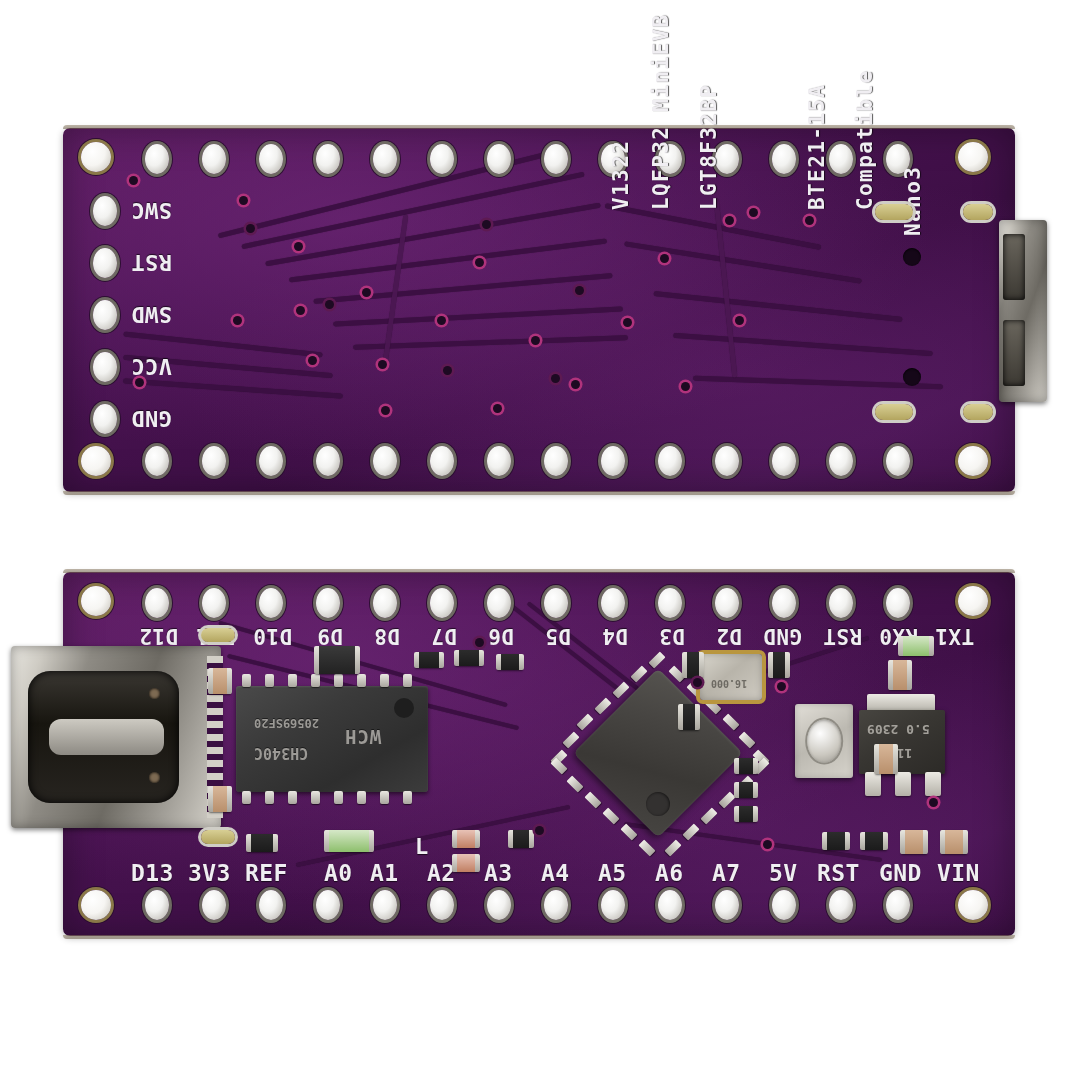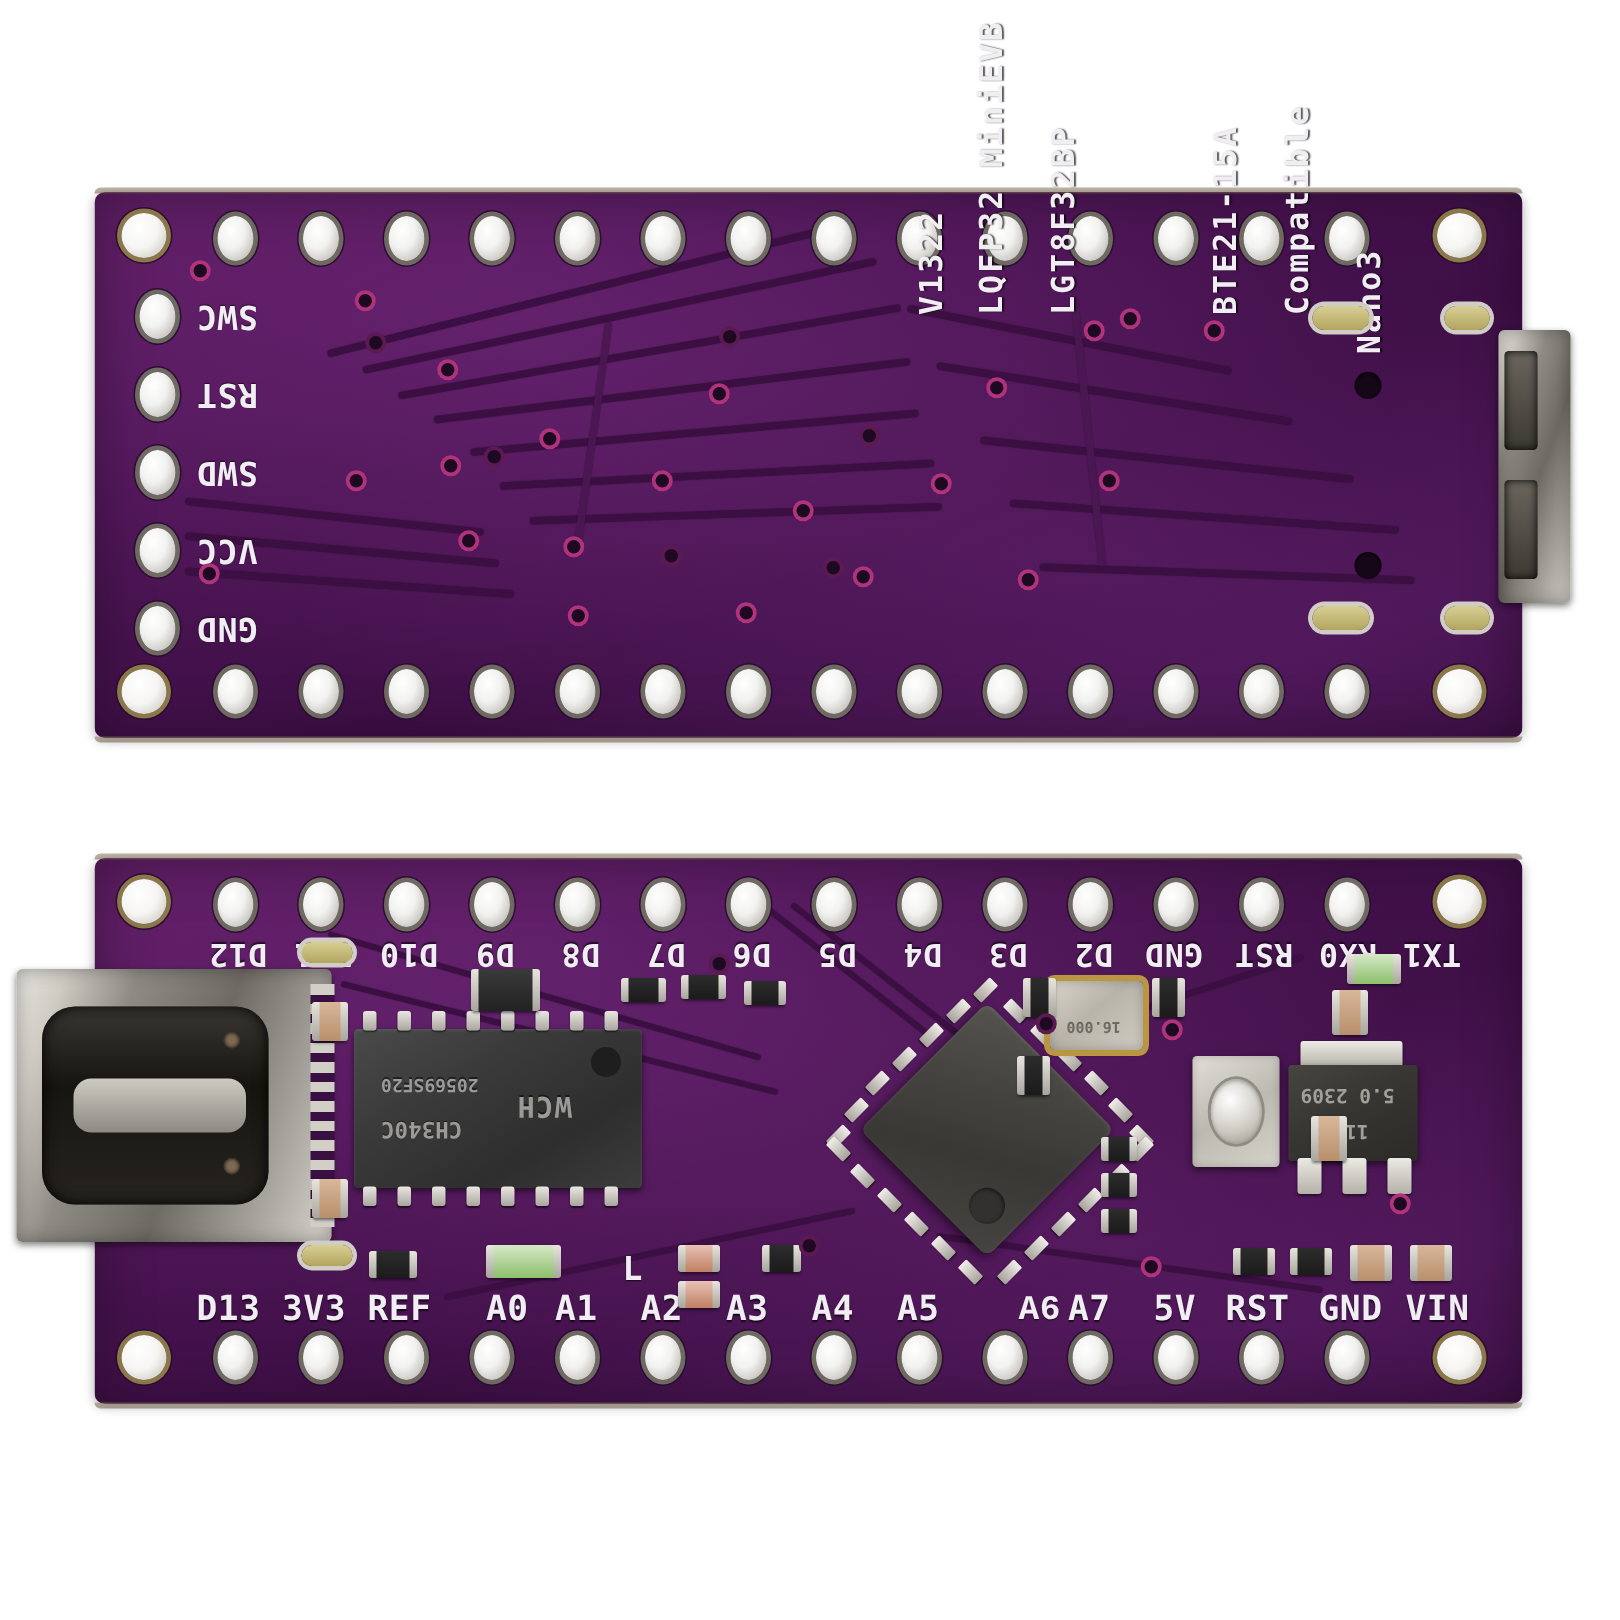--- a/index.html
+++ b/index.html
@@ -301,21 +301,21 @@
 
   <div class="silk lbl-bot" style="left:68px;top:288px;">D13</div>
   <div class="silk lbl-bot" style="left:125px;top:288px;">3V3</div>
   <div class="silk lbl-bot" style="left:182px;top:288px;">REF</div>
   <div class="silk lbl-bot" style="left:250px;top:288px;margin-left:11px;">A0</div>
   <div class="silk lbl-bot" style="left:307px;top:288px;">A1</div>
   <div class="silk lbl-bot" style="left:364px;top:288px;">A2</div>
   <div class="silk lbl-bot" style="left:421px;top:288px;">A3</div>
   <div class="silk lbl-bot" style="left:478px;top:288px;">A4</div>
   <div class="silk lbl-bot" style="left:535px;top:288px;">A5</div>
-  <div class="silk lbl-bot" style="left:616px;top:288px;font-family:Liberation Mono, monospace;">A6</div>
+  <div class="silk lbl-bot" style="left:592px;top:288px;">A6</div>
   <div class="silk lbl-bot" style="left:649px;top:288px;">A7</div>
   <div class="silk lbl-bot" style="left:706px;top:288px;">5V</div>
   <div class="silk lbl-bot" style="left:754px;top:288px;">RST</div>
   <div class="silk lbl-bot" style="left:816px;top:288px;">GND</div>
   <div class="silk lbl-bot" style="left:874px;top:288px;">VIN</div>
 
   <div class="silk" style="left:352px;top:262px;font-size:22px;">L</div>
 
   <div class="usbc" style="left:-52px;top:74px;width:210px;height:182px;">
     <div class="usbc-mouth"></div>

